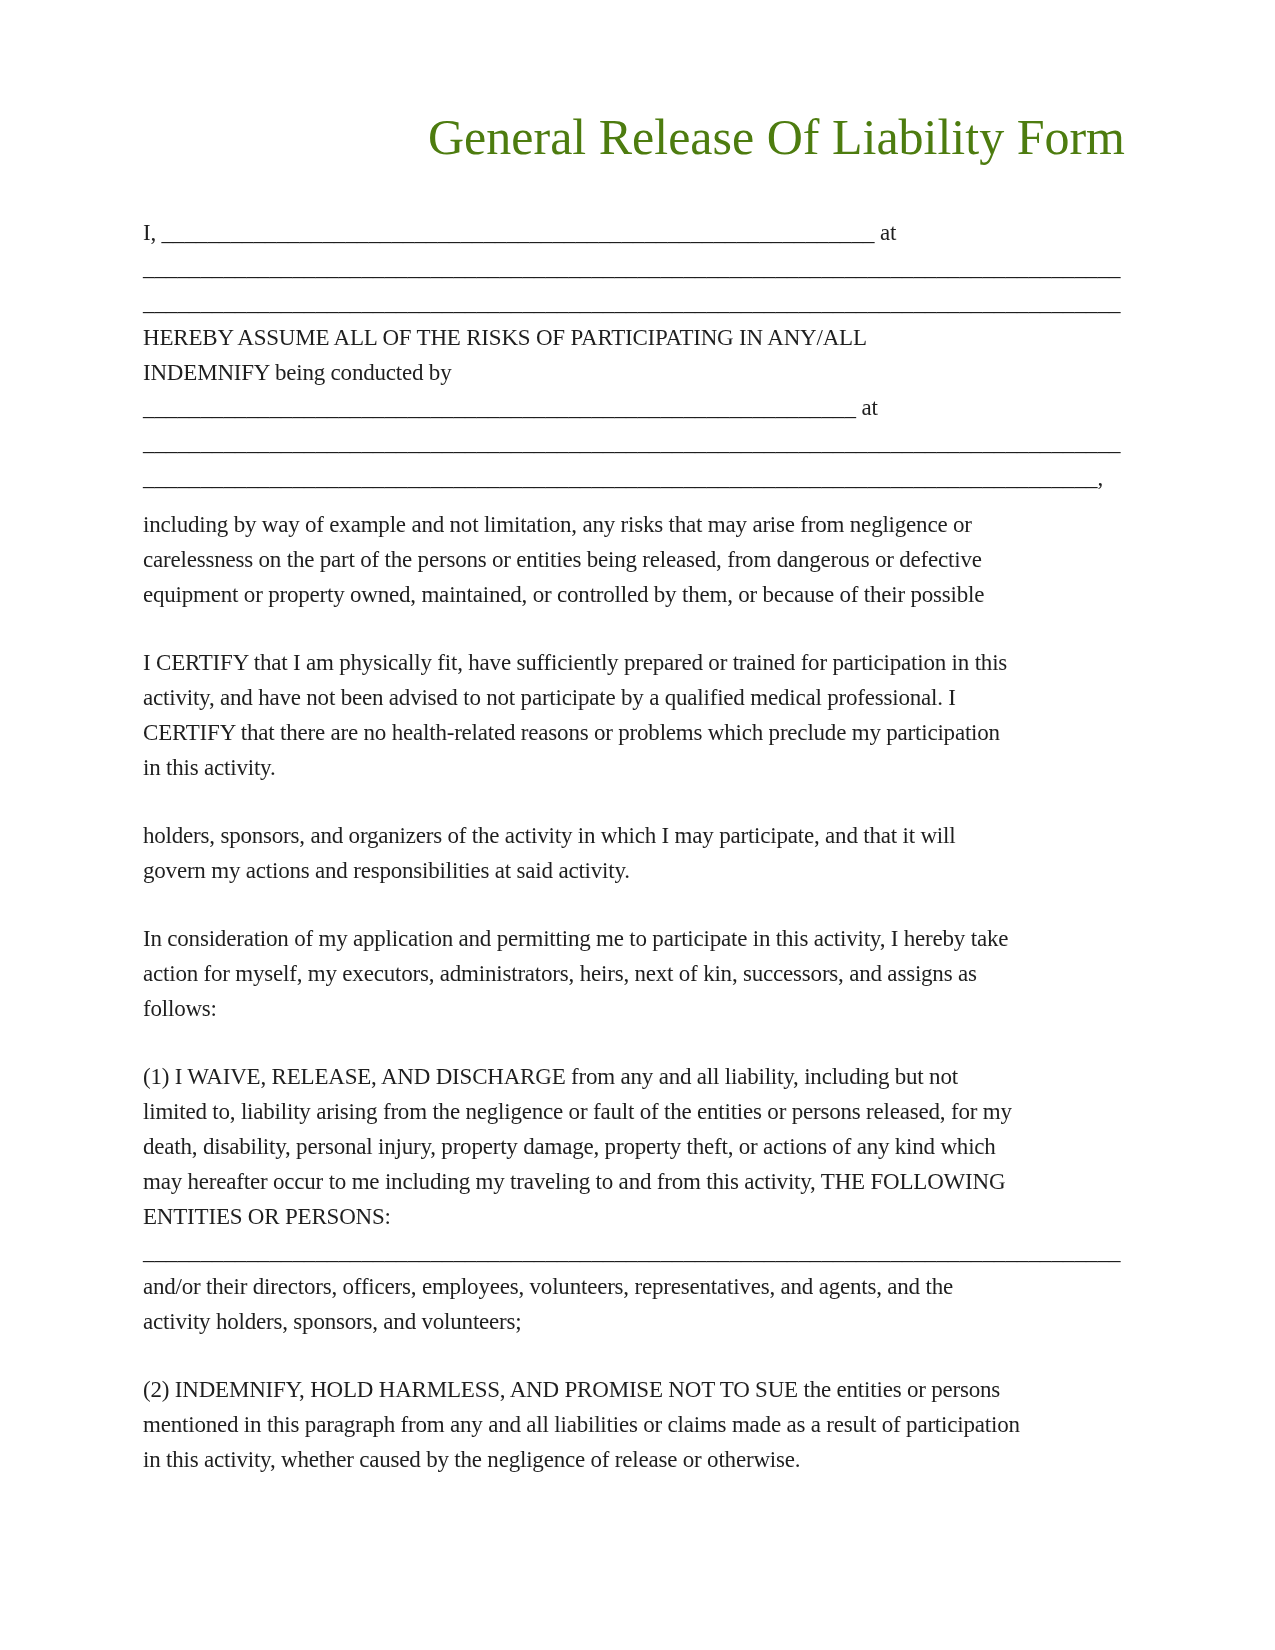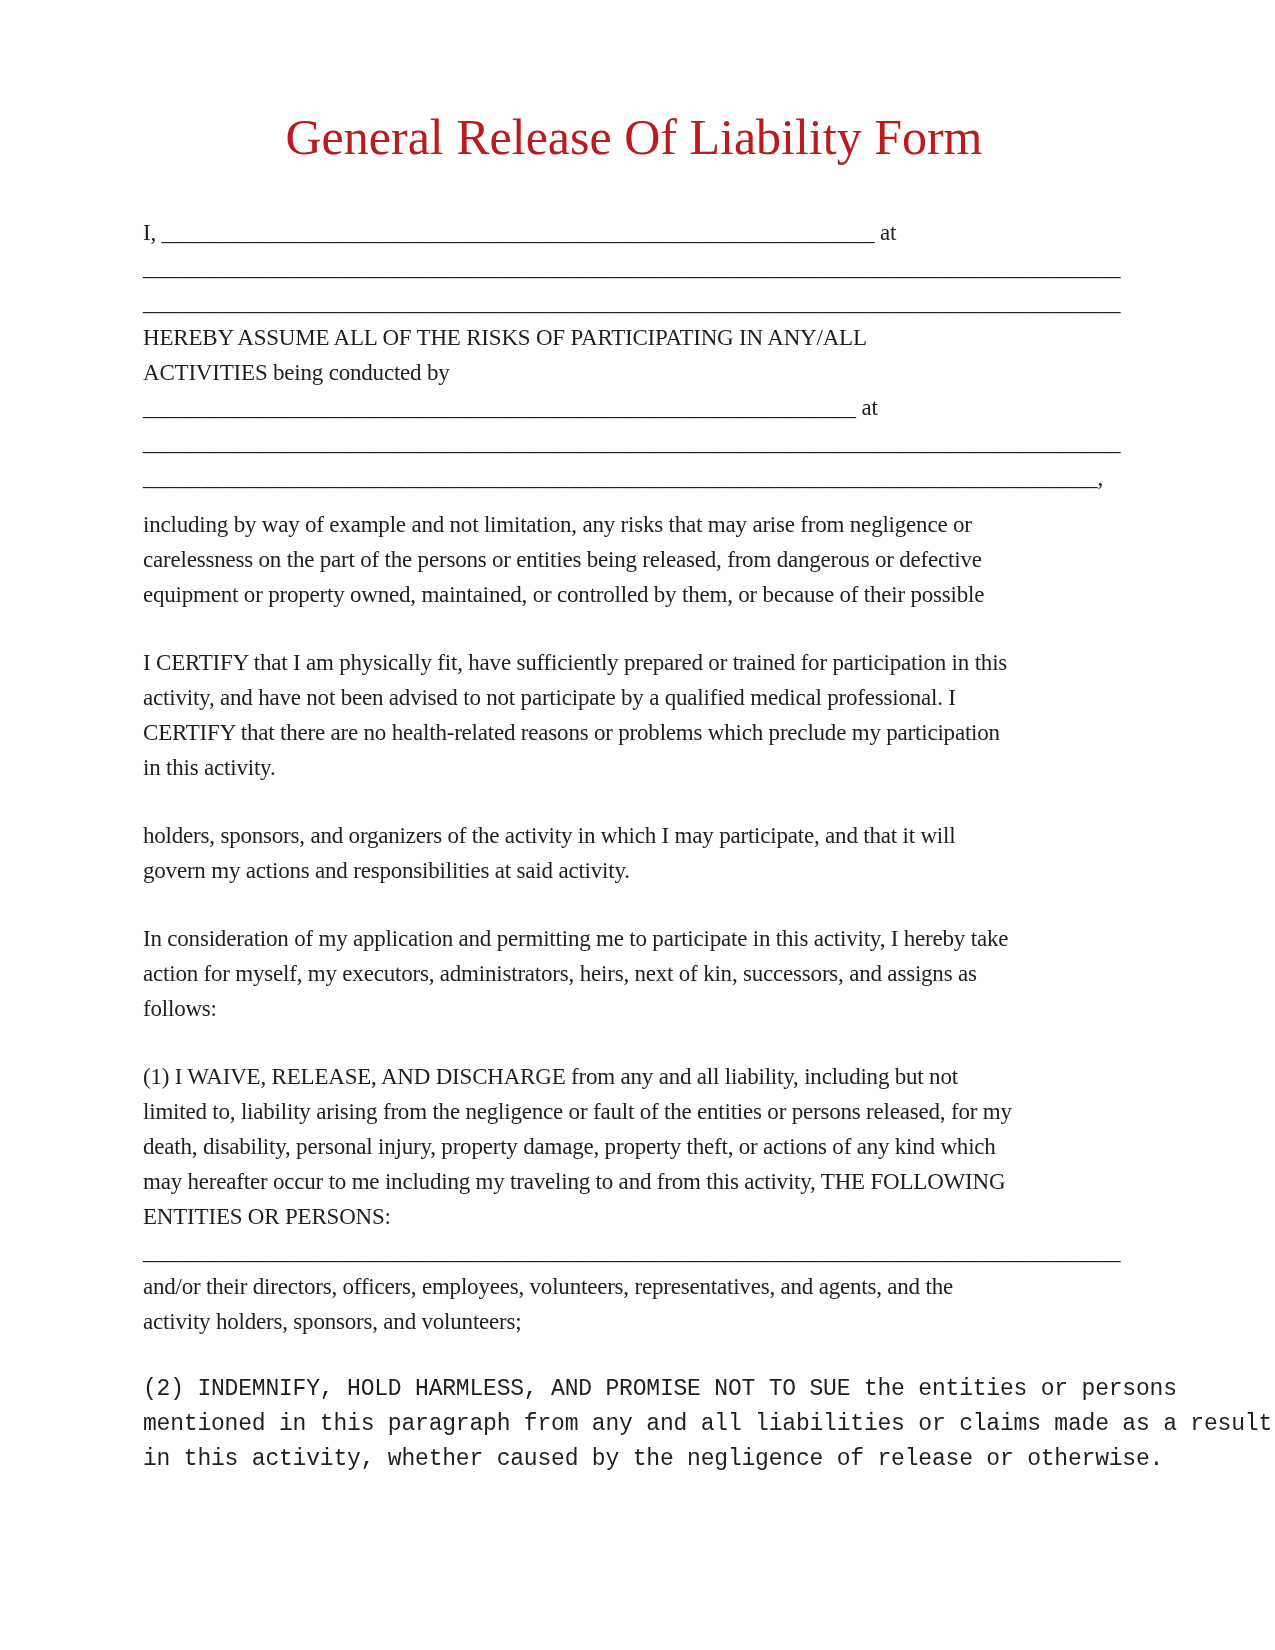--- a/index.html
+++ b/index.html
@@ -19,59 +19,58 @@
     width: 1275px;
     height: 1650px;
     padding: 106px 150px 0 143px;
     background: #ffffff;
   }
   h1.doc-title {
     font-family: "Liberation Serif", serif;
     font-weight: 400;
     font-size: 50px;
     line-height: 62px;
-    text-align: center;
+    text-align: right;
     margin: 0 0 47px 0;
-    color: #b91c1c;
+    color: #4d7c0f;
     letter-spacing: 0;
   }
   p.para {
     margin: 0 0 33px 0;
     font-size: 23px;
     line-height: 35px;
     letter-spacing: -0.2px;
     color: #1f1f1f;
   }
   p.para.fill-block {
     margin-bottom: 12px;
   }
   p.para:last-child {
     margin-bottom: 8px;
-    font-family: Liberation Mono, monospace;
   }
   .ln {
     display: block;
     white-space: pre;
   }
   .blank {
     letter-spacing: 0;
   }
 </style>
 </head>
 <body>
 
 <div class="page">
   <h1 class="doc-title">General Release Of Liability Form</h1>
   <div class="doc-body">
       <p class="para fill-block">
         <span class="ln">I, <span class="blank">______________________________________________________________</span> at</span>
         <span class="ln"><span class="blank">_____________________________________________________________________________________</span></span>
         <span class="ln"><span class="blank">_____________________________________________________________________________________</span></span>
         <span class="ln">HEREBY ASSUME ALL OF THE RISKS OF PARTICIPATING IN ANY/ALL</span>
-        <span class="ln">ACTIVITIES being conducted by</span>
+        <span class="ln">INDEMNIFY being conducted by</span>
         <span class="ln"><span class="blank">______________________________________________________________</span> at</span>
         <span class="ln"><span class="blank">_____________________________________________________________________________________</span></span>
         <span class="ln"><span class="blank">___________________________________________________________________________________</span>,</span>
       </p>
       <p class="para">
         <span class="ln">including by way of example and not limitation, any risks that may arise from negligence or</span>
         <span class="ln">carelessness on the part of the persons or entities being released, from dangerous or defective</span>
         <span class="ln">equipment or property owned, maintained, or controlled by them, or because of their possible</span>
       </p>
       <p class="para">

